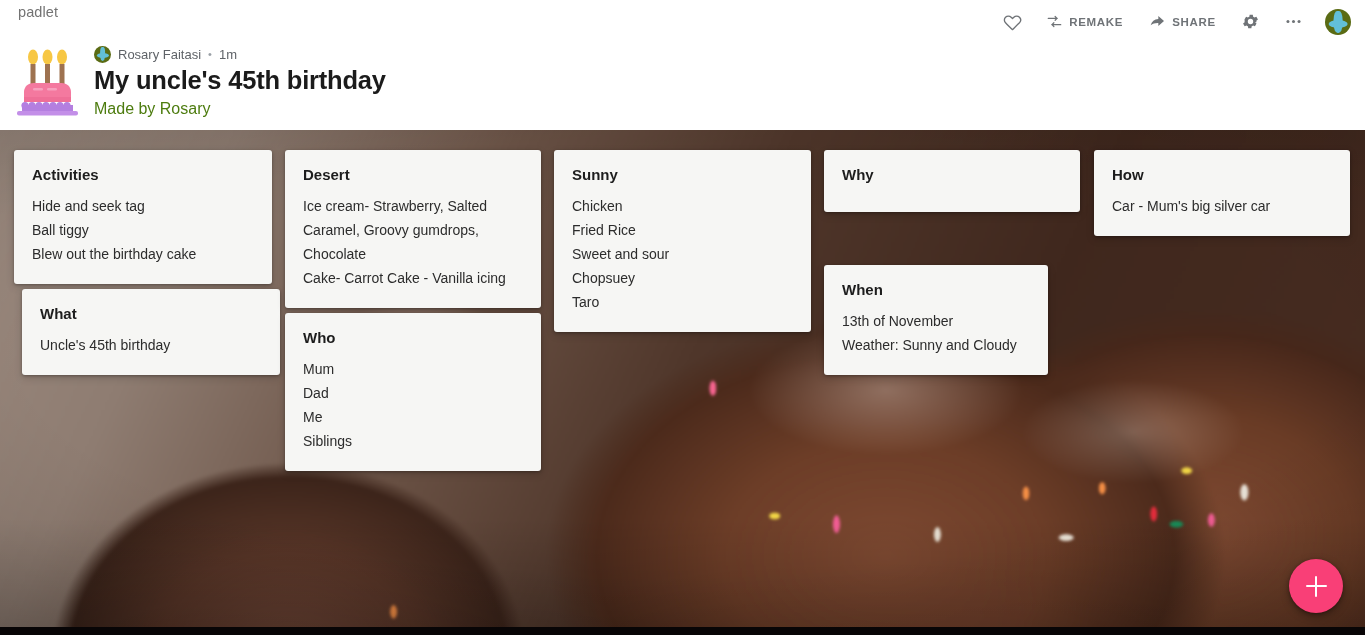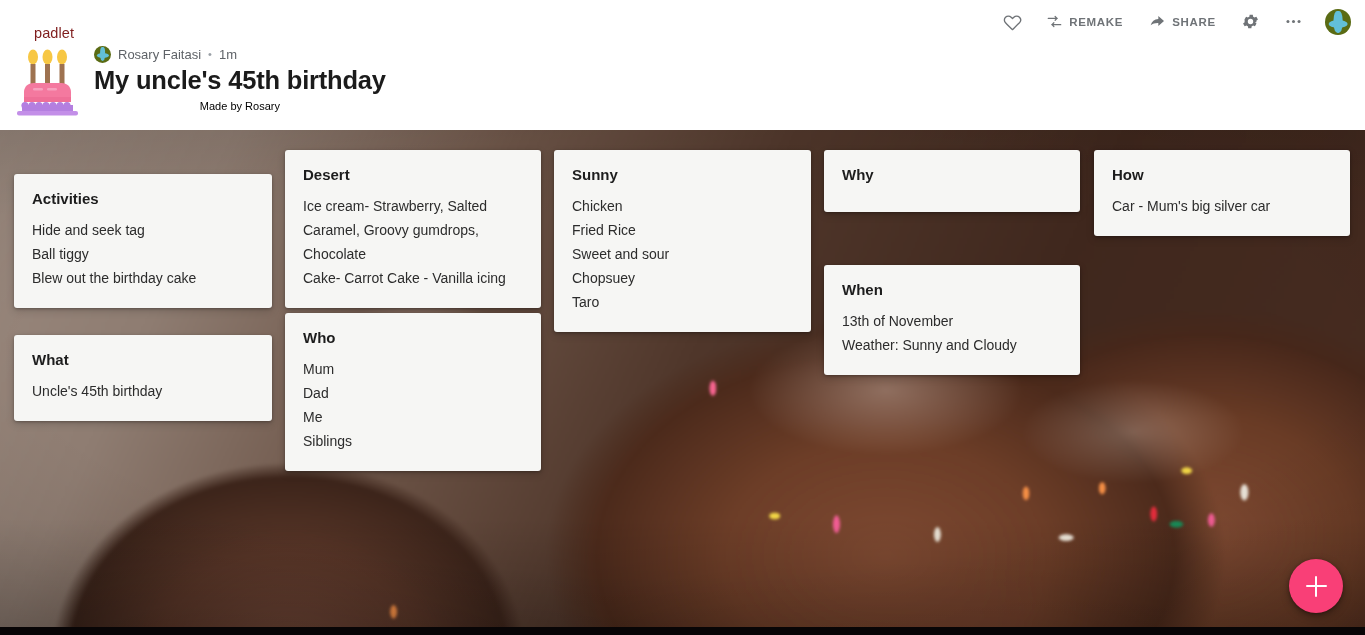--- a/index.html
+++ b/index.html
@@ -26,26 +26,25 @@
     top: 0; left: 0;
     width: 1365px;
     height: 44px;
     background: #ffffff;
     z-index: 40;
   }
 
   .brand {
     position: absolute;
     left: 18px;
-    top: 26px;
+    top: 5px;
     font-size: 14.5px;
-    color: #7f1d1d;
+    color: #737373;
     letter-spacing: .1px;
     line-height: 1;
-    margin-left: 16px;
   }
 
   .topbar-actions {
     position: absolute;
     right: 14px;
     top: 0;
     height: 44px;
     display: flex;
     gap: 4px;
   }
@@ -154,24 +153,23 @@
 
   .board-title {
     font-size: 25.5px;
     font-weight: bold;
     color: #1b1b1b;
     line-height: 1.25;
     letter-spacing: -.2px;
   }
 
   .board-sub {
-    font-size: 11px;
-    color: #000000;
+    font-size: 16px;
+    color: #4d7c0f;
     margin-top: 3px;
-    text-align: center;
   }
 
   
   .canvas {
     position: absolute;
     top: 130px; left: 0;
     width: 1365px;
     height: 497px;
     overflow: hidden;
     z-index: 5;
@@ -406,27 +404,27 @@
         <span class="byline-name">Rosary Faitasi</span>
         <span class="byline-dot">•</span>
         <span class="byline-time">1m</span>
       </div>
       <div class="board-title">My uncle's 45th birthday</div>
       <div class="board-sub">Made by Rosary</div>
     </div>
   </div>
 
   <div class="board" id="board">
-      <div class="card" style="left: 14px; top: 20px; width: 258px; margin-top: 24px;">
+      <div class="card" style="left: 14px; top: 20px; width: 258px;">
         <div class="card-title">Activities</div>
         <div class="card-line">Hide and seek tag</div>
         <div class="card-line">Ball tiggy</div>
         <div class="card-line">Blew out the birthday cake</div>
       </div>
-      <div class="card" style="left: 14px; top: 159px; width: 258px; margin-top: 46px;">
+      <div class="card" style="left: 22px; top: 159px; width: 258px;">
         <div class="card-title">What</div>
         <div class="card-line">Uncle's 45th birthday</div>
       </div>
       <div class="card" style="left: 285px; top: 20px; width: 256px;">
         <div class="card-title">Desert</div>
         <div class="card-line">Ice cream- Strawberry, Salted Caramel, Groovy gumdrops, Chocolate</div>
         <div class="card-line">Cake- Carrot Cake - Vanilla icing</div>
       </div>
       <div class="card" style="left: 285px; top: 183px; width: 256px;">
         <div class="card-title">Who</div>
@@ -439,21 +437,21 @@
         <div class="card-title">Sunny</div>
         <div class="card-line">Chicken</div>
         <div class="card-line">Fried Rice</div>
         <div class="card-line">Sweet and sour</div>
         <div class="card-line">Chopsuey</div>
         <div class="card-line">Taro</div>
       </div>
       <div class="card" style="left: 824px; top: 20px; width: 256px;">
         <div class="card-title">Why</div>
       </div>
-      <div class="card" style="left: 824px; top: 135px; width: 256px;">
+      <div class="card" style="left: 824px; top: 135px; width: 224px;">
         <div class="card-title">When</div>
         <div class="card-line">13th of November</div>
         <div class="card-line">Weather: Sunny and Cloudy</div>
       </div>
       <div class="card" style="left: 1094px; top: 20px; width: 256px;">
         <div class="card-title">How</div>
         <div class="card-line">Car - Mum's big silver car</div>
       </div>
     </div>
 

